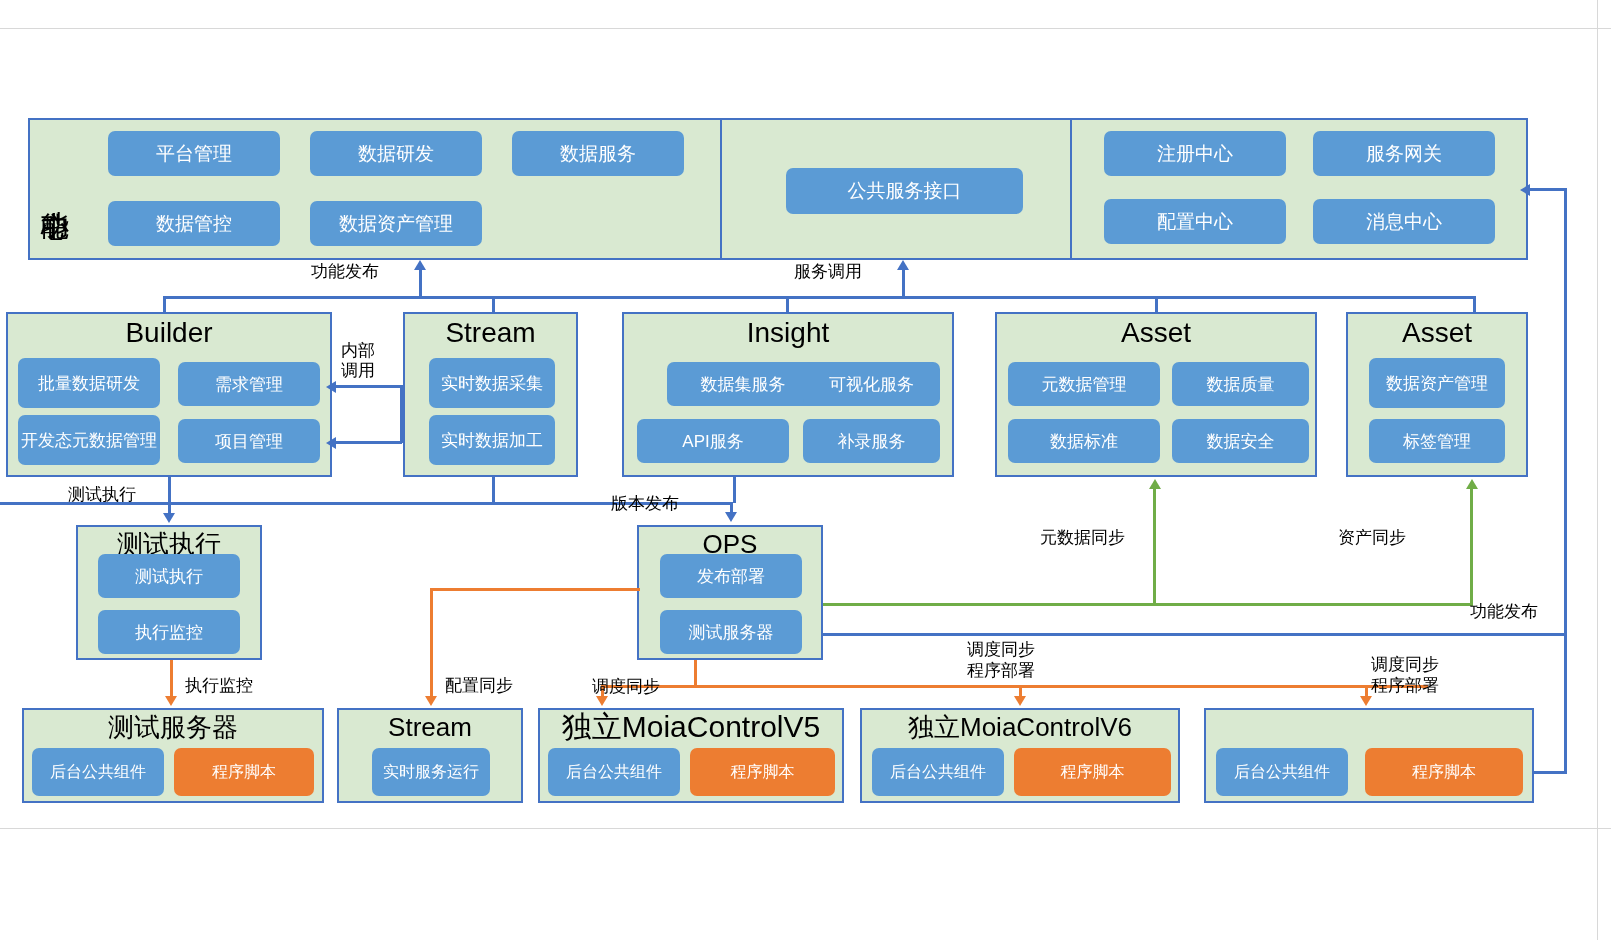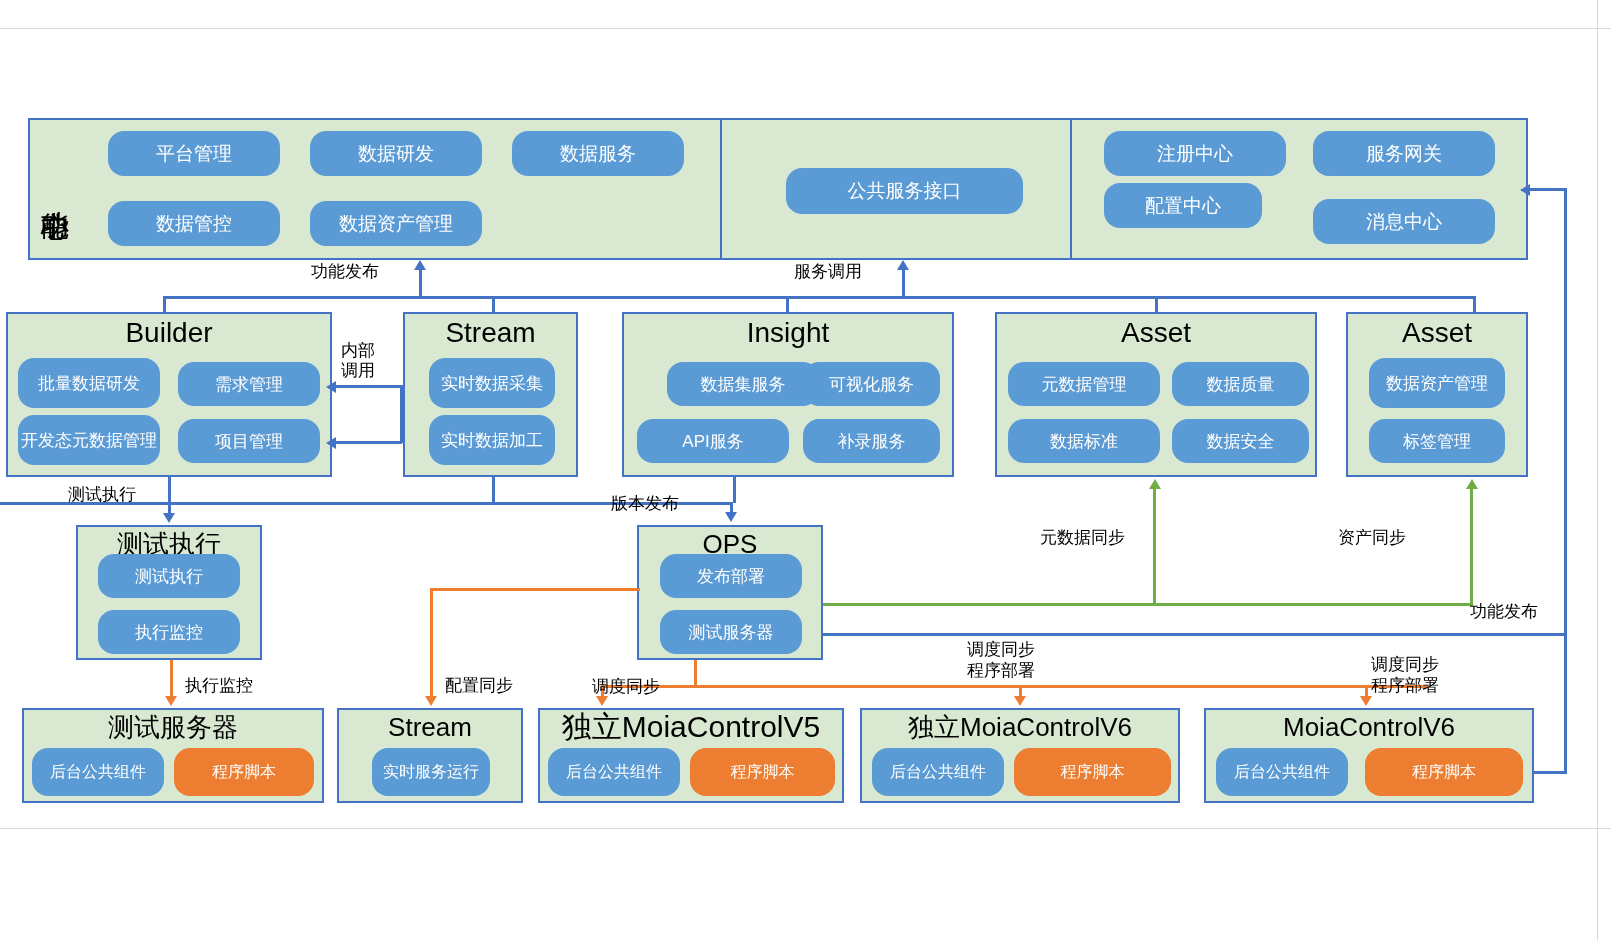--- a/index.html
+++ b/index.html
@@ -7,21 +7,21 @@
   body{width:1611px;height:940px;overflow:hidden;
        font-family:"Liberation Sans","DejaVu Sans",sans-serif;}
   #stage{position:relative;width:1611px;height:940px;background:#fff;}
 
   
   .panel{position:absolute;background:#D9E9D1;border:2px solid #4472C4;box-sizing:border-box;}
   .panel-title{position:absolute;left:0;right:0;text-align:center;color:#000;
                font-size:25px;line-height:30px;white-space:nowrap;}
 
   
-  .pill{position:absolute;background:#5B9BD5;border-radius:16px;color:#fff;
+  .pill{position:absolute;background:#5B9BD5;border-radius:7px;color:#fff;
         display:flex;align-items:center;justify-content:center;text-align:center;
         font-size:19px;line-height:22px;box-sizing:border-box;padding:2px;}
   .pill.orange{background:#ED7D31;}
   .pill.small{font-size:17px;line-height:19px;}
   .pill.tiny{font-size:16px;line-height:18px;}
 
   
   #fcBand{position:absolute;left:28px;top:118px;width:1500px;height:142px;
           background:#D9E9D1;border:2px solid #4472C4;box-sizing:border-box;}
   .fcDivider{position:absolute;top:0;bottom:0;width:2px;background:#4472C4;}
@@ -75,21 +75,21 @@
   <div class="pill" style="left:108px;top:131px;width:172px;height:45px;">平台管理</div>
   <div class="pill" style="left:310px;top:131px;width:172px;height:45px;">数据研发</div>
   <div class="pill" style="left:512px;top:131px;width:172px;height:45px;">数据服务</div>
   <div class="pill" style="left:108px;top:201px;width:172px;height:45px;">数据管控</div>
   <div class="pill" style="left:310px;top:201px;width:172px;height:45px;">数据资产管理</div>
 
   <div class="pill" style="left:786px;top:168px;width:237px;height:46px;">公共服务接口</div>
 
   <div class="pill" style="left:1104px;top:131px;width:182px;height:45px;">注册中心</div>
   <div class="pill" style="left:1313px;top:131px;width:182px;height:45px;">服务网关</div>
-  <div class="pill" style="left:1104px;top:183px;width:158px;height:45px;">配置中心</div>
+  <div class="pill" style="left:1104px;top:199px;width:182px;height:45px;">配置中心</div>
   <div class="pill" style="left:1313px;top:199px;width:182px;height:45px;">消息中心</div>
 
   <div class="panel" style="left:6px;top:312px;width:326px;height:165px;"></div>
   <div class="panel-title" style="left:6px;top:318px;width:326px;font-size:28px;">Builder</div>
   <div class="pill small" style="left:18px;top:358px;width:142px;height:50px;">批量数据研发</div>
   <div class="pill small" style="left:178px;top:362px;width:142px;height:44px;">需求管理</div>
   <div class="pill small" style="left:18px;top:415px;width:142px;height:50px;">开发态元数据管理</div>
   <div class="pill small" style="left:178px;top:419px;width:142px;height:44px;">项目管理</div>
 
   <div class="panel" style="left:403px;top:312px;width:175px;height:165px;"></div>
@@ -139,21 +139,20 @@
   <div class="panel-title" style="left:538px;top:712px;width:306px;font-size:30px;">独立MoiaControlV5</div>
   <div class="pill tiny" style="left:548px;top:748px;width:132px;height:48px;">后台公共组件</div>
   <div class="pill tiny orange" style="left:690px;top:748px;width:145px;height:48px;">程序脚本</div>
 
   <div class="panel" style="left:860px;top:708px;width:320px;height:95px;"></div>
   <div class="panel-title" style="left:860px;top:712px;width:320px;font-size:26px;">独立MoiaControlV6</div>
   <div class="pill tiny" style="left:872px;top:748px;width:132px;height:48px;">后台公共组件</div>
   <div class="pill tiny orange" style="left:1014px;top:748px;width:157px;height:48px;">程序脚本</div>
 
   <div class="panel" style="left:1204px;top:708px;width:330px;height:95px;"></div>
-  <div class="panel-title" style="left:1204px;top:712px;width:330px;font-size:26px;">MoiaControlV6</div>
   <div class="pill tiny" style="left:1216px;top:748px;width:132px;height:48px;">后台公共组件</div>
   <div class="pill tiny orange" style="left:1365px;top:748px;width:158px;height:48px;">程序脚本</div>
 
   <div class="ln h" style="left:163px;top:296px;width:1312px;"></div>
 
   <div class="ln v" style="left:163px;top:296px;height:18px;"></div>
 
   <div class="ln v" style="left:492px;top:296px;height:18px;"></div>
 
   <div class="ln v" style="left:786px;top:296px;height:18px;"></div>

